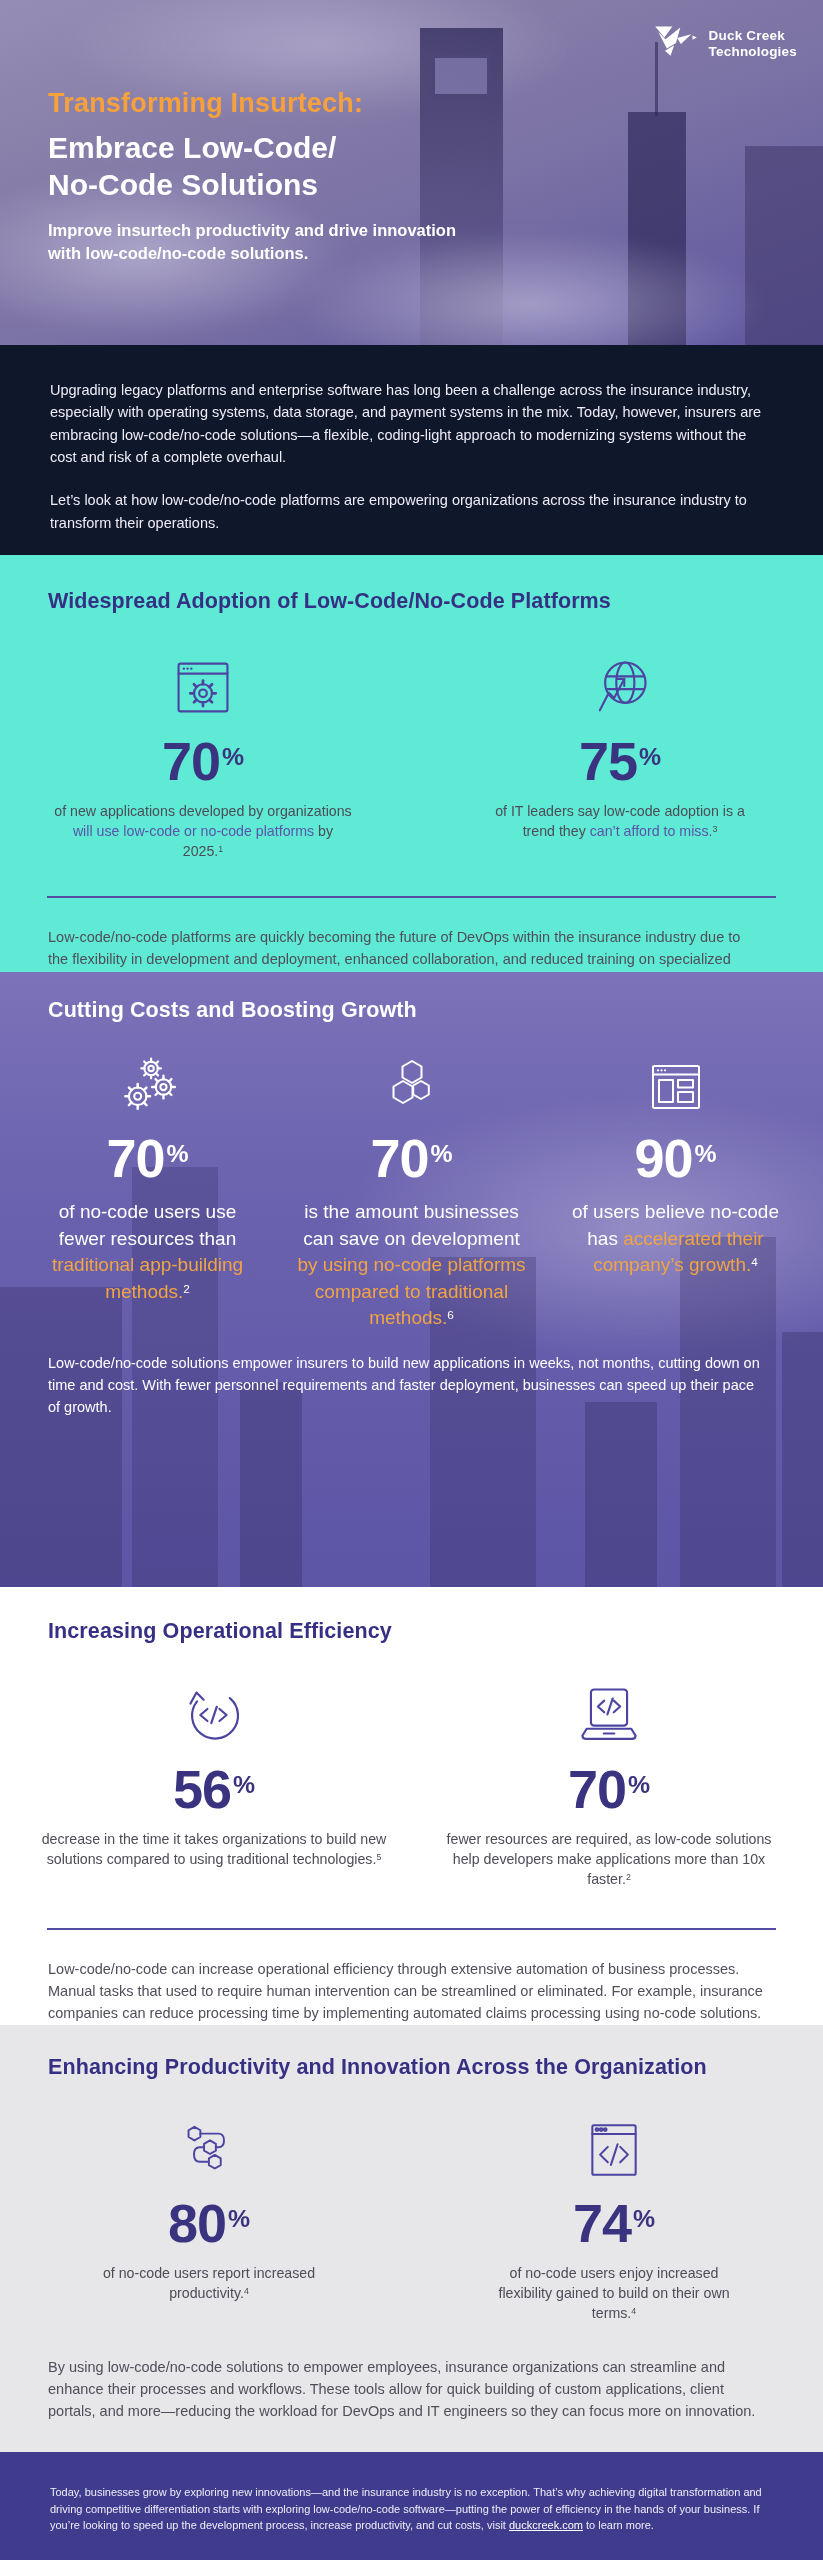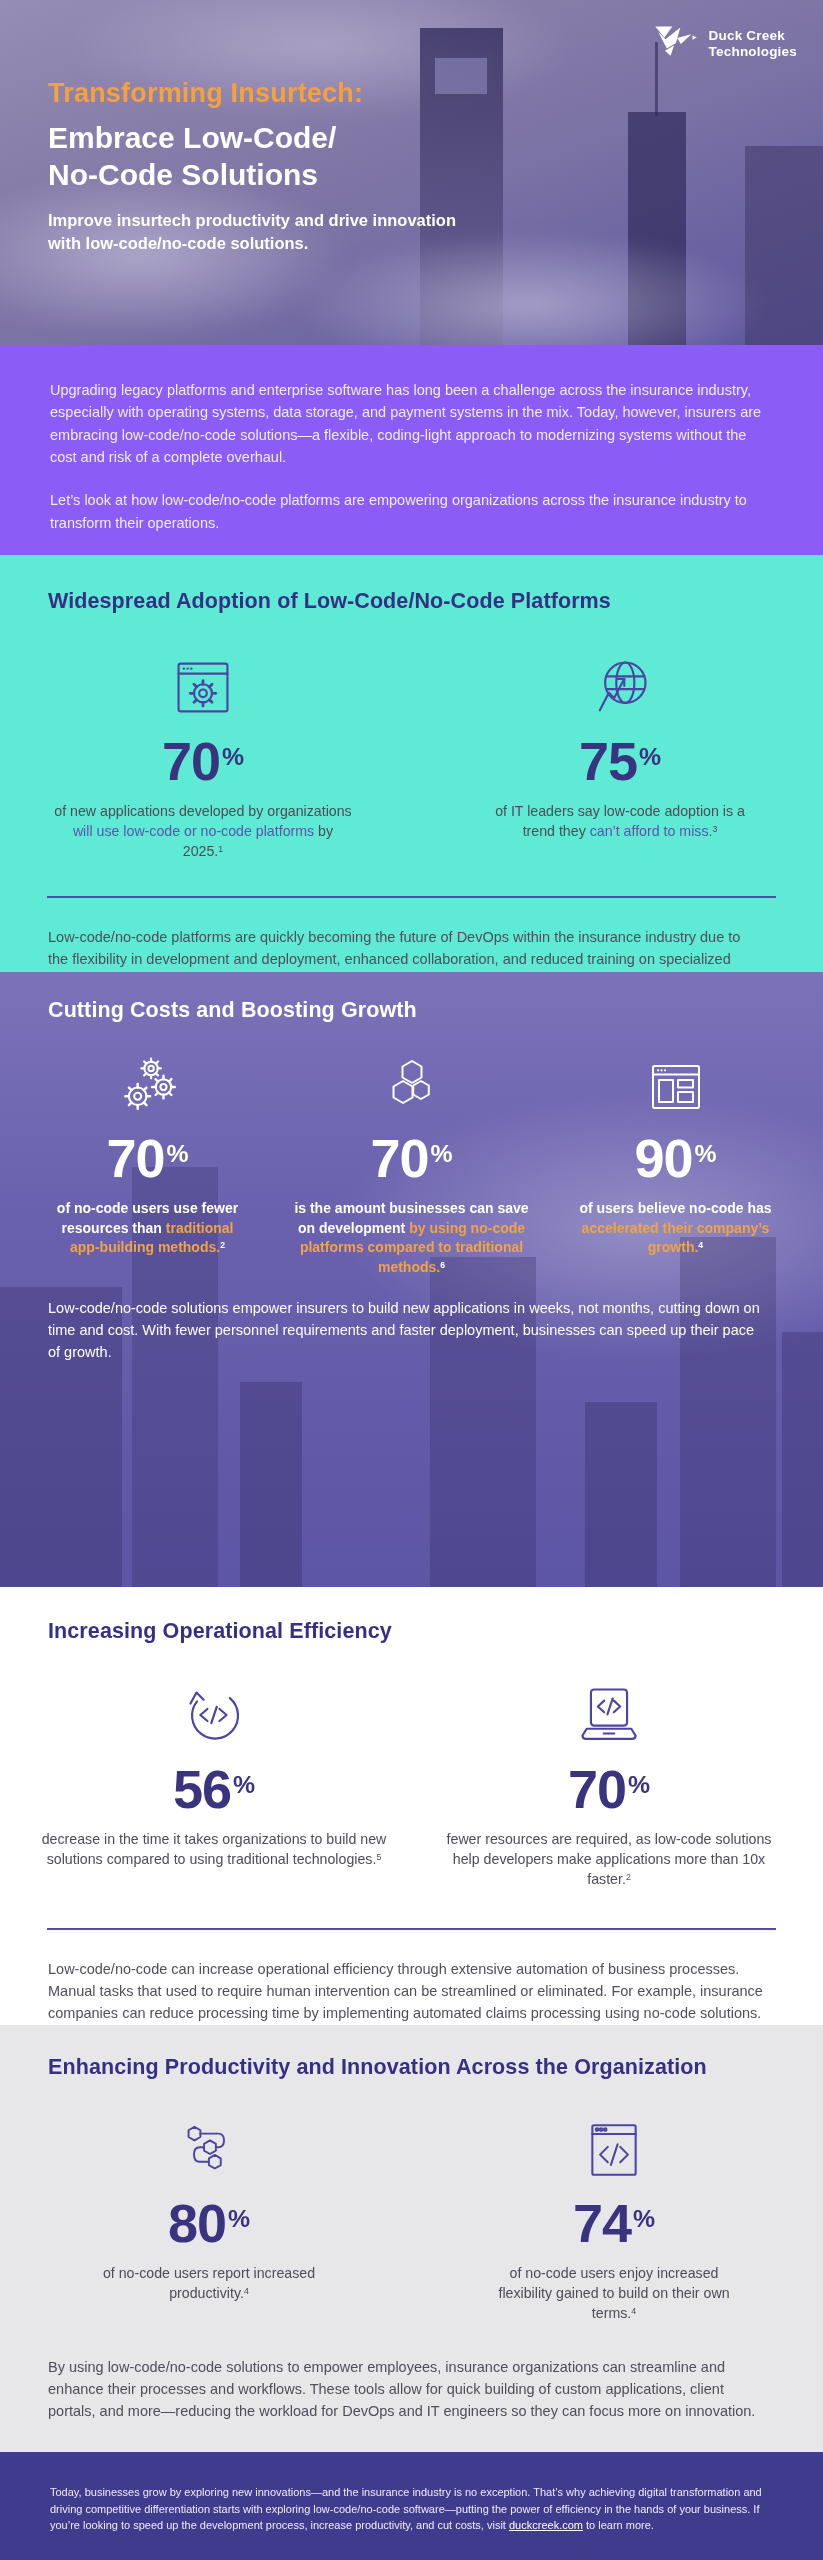--- a/index.html
+++ b/index.html
@@ -20,27 +20,27 @@
     background:linear-gradient(180deg, rgba(50,44,92,.78), rgba(92,84,134,.42)); }
   .hero .b1-window { position:absolute; left:11px; top:26px; width:60px; height:44px;
     background:rgba(152,144,196,.55); border:4px solid rgba(44,38,84,.55); }
   .hero .b2 { left:628px; top:112px; width:58px; height:235px; background:rgba(46,40,88,.68); }
   .hero .b2a { left:655px; top:42px; width:3px; height:74px; background:rgba(46,40,88,.6); }
   .hero .b3 { left:745px; top:146px; width:78px; height:200px; background:rgba(70,62,112,.62); }
   .hero-logo { position:absolute; top:26px; right:26px; display:flex; align-items:center; gap:11px; z-index:5; }
   .logo-mark { width:44px; height:35px; fill:#fff; }
   .logo-text { color:#fff; font-size:13.5px; font-weight:700; line-height:1.18; letter-spacing:.2px; }
   .logo-text span { display:block; }
-  .hero-text { position:absolute; left:48px; top:78px; z-index:5; }
+  .hero-text { position:absolute; left:48px; top:88px; z-index:5; }
   .hero-title-accent { color:#F6A13B; font-size:27px; font-weight:800; letter-spacing:.2px; margin-bottom:10px; }
   .hero-title { color:#fff; font-size:30px; font-weight:800; line-height:1.24; }
   .hero-sub { color:#fff; font-size:16.5px; font-weight:700; line-height:1.38; margin-top:16px; max-width:440px; }
 
   
-  .band { background:#8b5cf6; color:#EFEDF8; }
+  .band { background:#0f172a; color:#EFEDF8; }
   .band-intro { height:210px; padding:34px 50px 0; }
   .band-intro p { font-size:14.5px; line-height:1.54; max-width:715px; }
   .band-intro p + p { margin-top:21px; }
 
   .sec { position:relative; overflow:hidden; }
   .sec1 { height:417px; background:#5eead4; padding-top:34px; }
   .sec3 { height:438px; background:#fff; padding-top:32px; }
   .sec4 { height:427px; background:#E7E6E8; padding-top:30px; }
   .sec2 { height:615px; padding-top:26px; color:#fff;
     background:linear-gradient(180deg,#7b72b9 0%,#6a61ae 40%,#5d55a5 100%); }
@@ -67,21 +67,21 @@
   .sec1 .stat, .sec3 .stat { width:345px; }
   .sec4 .stat { width:310px; }
   .sec2 .stat { width:238px; }
   .stat-icon { height:78px; display:flex; align-items:flex-end; justify-content:center; color:#4B45A1; }
   .sec2 .stat-icon { color:#fff; height:74px; }
   .stat-icon svg { stroke:currentColor; fill:none; stroke-width:2; stroke-linecap:round; stroke-linejoin:round; }
   .stat-value { margin-top:8px; font-size:54px; font-weight:800; color:#3A337F; letter-spacing:-1px; }
   .sec2 .stat-value { color:#fff; }
   .pct { font-size:.46em; vertical-align:.62em; letter-spacing:0; margin-left:2px; }
   .stat-caption { margin:10px auto 0; font-size:14.2px; line-height:1.4; color:#4E4C58; }
-  .sec2 .stat-caption { color:#fff; font-size:14px;font-weight:bold; }
+  .sec2 .stat-caption { color:#fff; font-size:19px; }
   .stat-caption sup { font-size:.62em; vertical-align:.45em; }
   .hl { color:#5B54A8; }
   .sec2 .hl { color:#F2A444; }
   .sec1 .stat:nth-child(1) .stat-caption { max-width:300px; }
   .sec1 .stat:nth-child(2) .stat-caption { max-width:255px; }
   .sec2 .stat:nth-child(1) .stat-caption { max-width:205px; }
   .sec2 .stat:nth-child(2) .stat-caption { max-width:235px; }
   .sec2 .stat:nth-child(3) .stat-caption { max-width:232px; }
   .sec3 .stat:nth-child(1) .stat-caption { max-width:345px; }
   .sec3 .stat:nth-child(2) .stat-caption { max-width:350px; }

